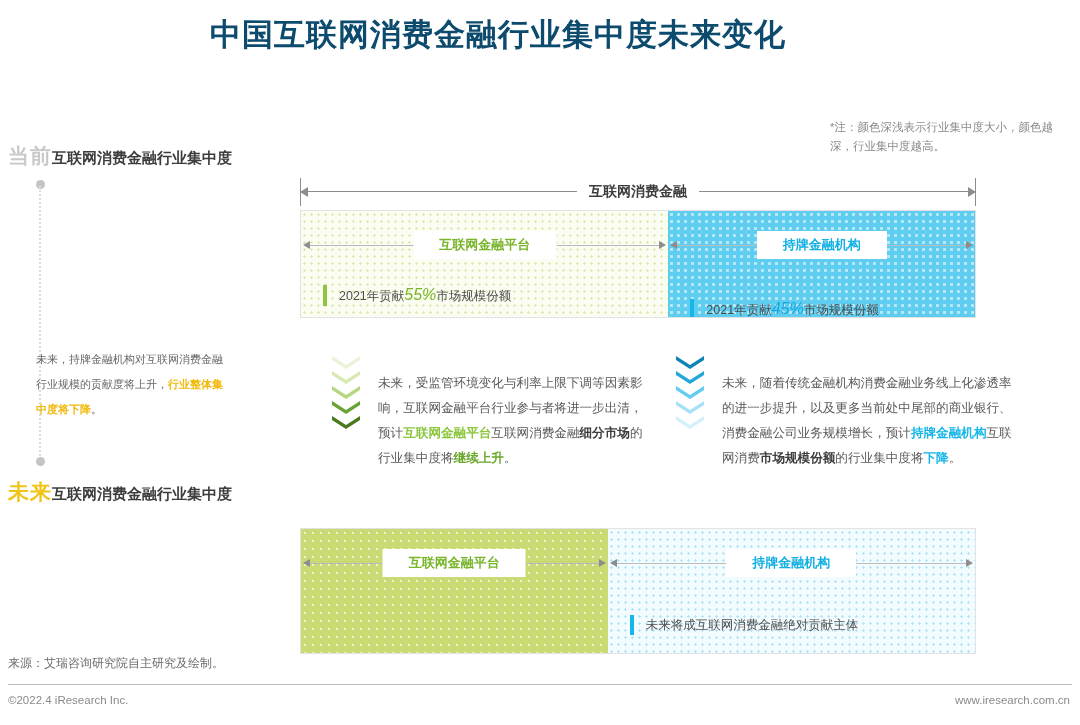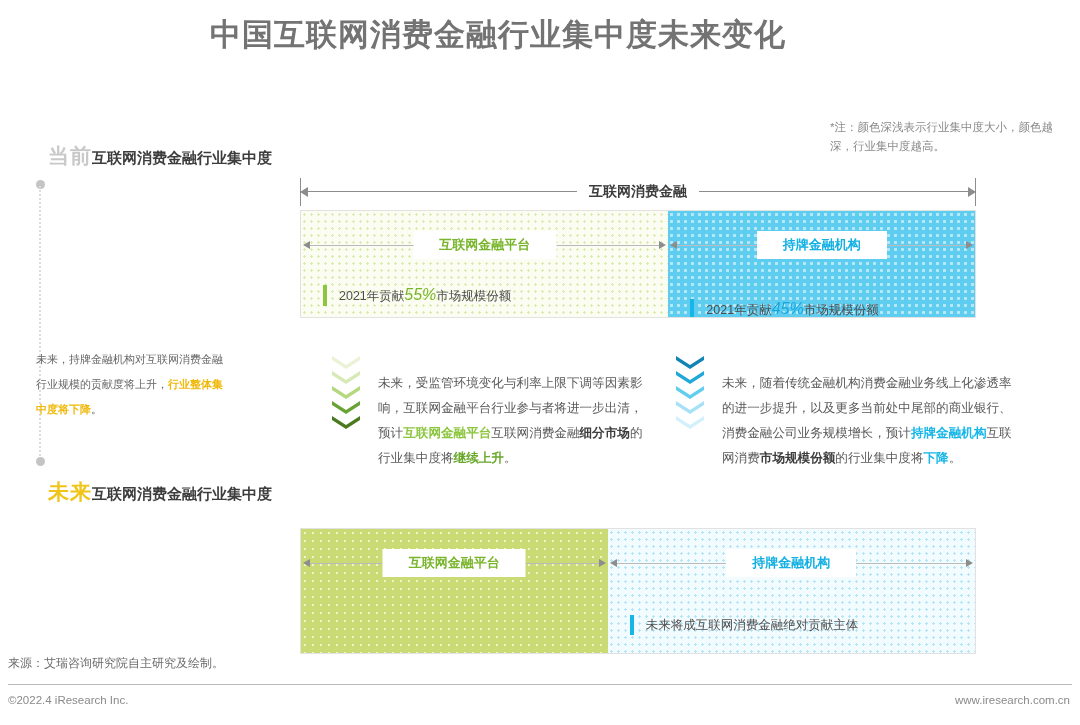--- a/index.html
+++ b/index.html
@@ -6,31 +6,31 @@
   body{
     width:1080px;height:725px;background:#ffffff;
     font-family:"Liberation Sans","DejaVu Sans",sans-serif;
     color:#4a4a4a;position:relative;overflow:hidden;
   }
   .page{position:relative;width:1080px;height:725px;}
 
   
   .title{
     position:absolute;left:0;top:14px;width:996px;text-align:center;
-    font-size:31px;font-weight:bold;color:#737373;letter-spacing:1px;
+    font-size:31px;font-weight:bold;color:#0c4a6e;letter-spacing:1px;
   }
 
   
   .note{
     position:absolute;right:18px;top:118px;width:232px;
     font-size:11.5px;line-height:19px;color:#8a8a8a;text-align:left;
   }
 
   
-  .sec-head{position:absolute;white-space:nowrap;margin-left:40px;}
+  .sec-head{position:absolute;white-space:nowrap;}
   .sec-head .tag{font-size:21px;font-weight:bold;letter-spacing:1px;}
   .sec-head .tag.now{color:#c9c9c9;}
   .sec-head .tag.future{color:#f0c419;}
   .sec-head .sub{font-size:15px;font-weight:bold;color:#3d3d3d;letter-spacing:0px;}
   #head-now{left:8px;top:142px;}
   #head-future{left:8px;top:478px;}
 
   
   .timeline{position:absolute;left:36px;top:180px;height:286px;width:9px;}
   .timeline .line{

